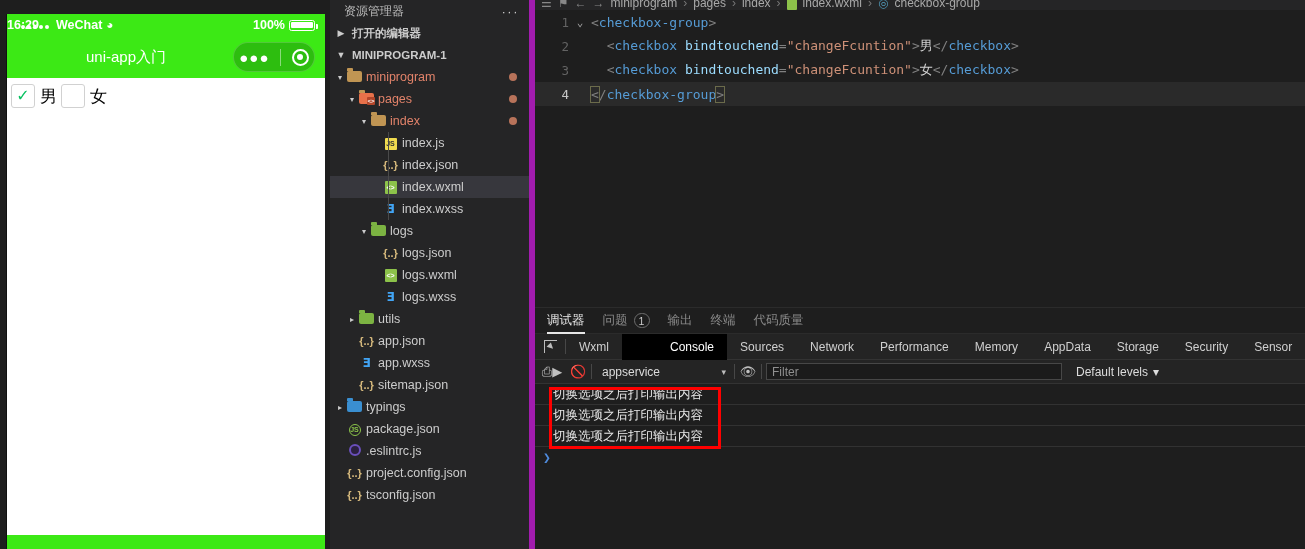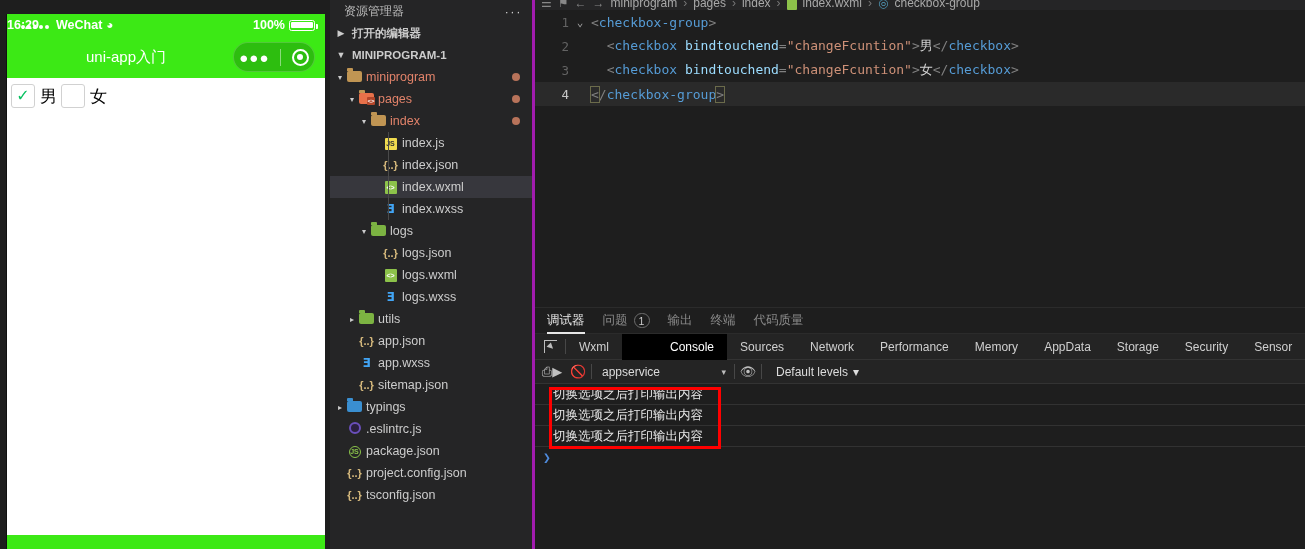--- a/index.html
+++ b/index.html
@@ -64,21 +64,21 @@
     display:flex;align-items:center;justify-content:center;flex:0 0 24px;
   }
   .cb-check { color:#07c160; font-size:16px; line-height:1; font-weight:bold;}
   .cb-label { color:#000; font-size:17px; padding:0 4px 0 5px; font-family:"DejaVu Sans",sans-serif;}
   .sim-footer { height:14px; background:#3ce915; flex:0 0 14px;}
 
   
   .explorer {
     width:205px; flex:0 0 205px; background:#252526; height:549px;
     display:flex; flex-direction:column; font-size:12.5px;
-    border-right:3px solid #a21caf;
+    border-right:6px solid #a21caf;
   }
   .exp-header {
     height:22px; display:flex; align-items:center; justify-content:space-between;
     padding:0 10px 0 14px; color:#bbbbbb; font-size:12px; flex:0 0 22px;
   }
   .exp-dots { color:#cccccc; letter-spacing:1.5px; font-size:13px; }
   .exp-section {
     height:22px; display:flex; align-items:center; gap:4px;
     padding-left:4px; color:#cccccc; font-size:11.5px; font-weight:bold; flex:0 0 22px;
   }
@@ -330,27 +330,27 @@
           <span class="ic"><span class="json-ic">{..}</span></span>
           <span class="nm">sitemap.json</span>
         </div>
         <div class="row" style="padding-left: 4px;">
           <span class="tw">▸</span>
           <span class="ic"><span class="folder b"></span></span>
           <span class="nm">typings</span>
         </div>
         <div class="row" style="padding-left: 4px;">
           <span class="tw"></span>
+          <span class="ic"><span class="pkg-ic">JS</span></span>
+          <span class="nm">package.json</span>
+        </div>
+        <div class="row" style="padding-left: 4px;">
+          <span class="tw"></span>
           <span class="ic"><span class="eslint-ic"></span></span>
           <span class="nm">.eslintrc.js</span>
-        </div>
-        <div class="row" style="padding-left: 4px;">
-          <span class="tw"></span>
-          <span class="ic"><span class="pkg-ic">JS</span></span>
-          <span class="nm">package.json</span>
         </div>
         <div class="row" style="padding-left: 4px;">
           <span class="tw"></span>
           <span class="ic"><span class="json-ic">{..}</span></span>
           <span class="nm">project.config.json</span>
         </div>
         <div class="row" style="padding-left: 4px;">
           <span class="tw"></span>
           <span class="ic"><span class="json-ic">{..}</span></span>
           <span class="nm">tsconfig.json</span>
@@ -446,20 +446,21 @@
         <span class="ct-btn">⎙▶</span>
         <span class="ct-btn">🚫</span>
         <span class="vdiv"></span>
         <span class="ctx-sel">
           <span>appservice</span>
           <span class="caret">▾</span>
         </span>
         <span class="vdiv"></span>
         <span class="ct-btn">👁</span>
         <span class="vdiv"></span>
+        <span class="filter-box">Filter</span>
         <span class="levels">
           <span>Default levels</span>
           <span>▾</span>
         </span>
       </div>
 
       <div class="console-out">
         <div id="console-lines">
             <div class="c-line">切换选项之后打印输出内容</div>
             <div class="c-line">切换选项之后打印输出内容</div>

